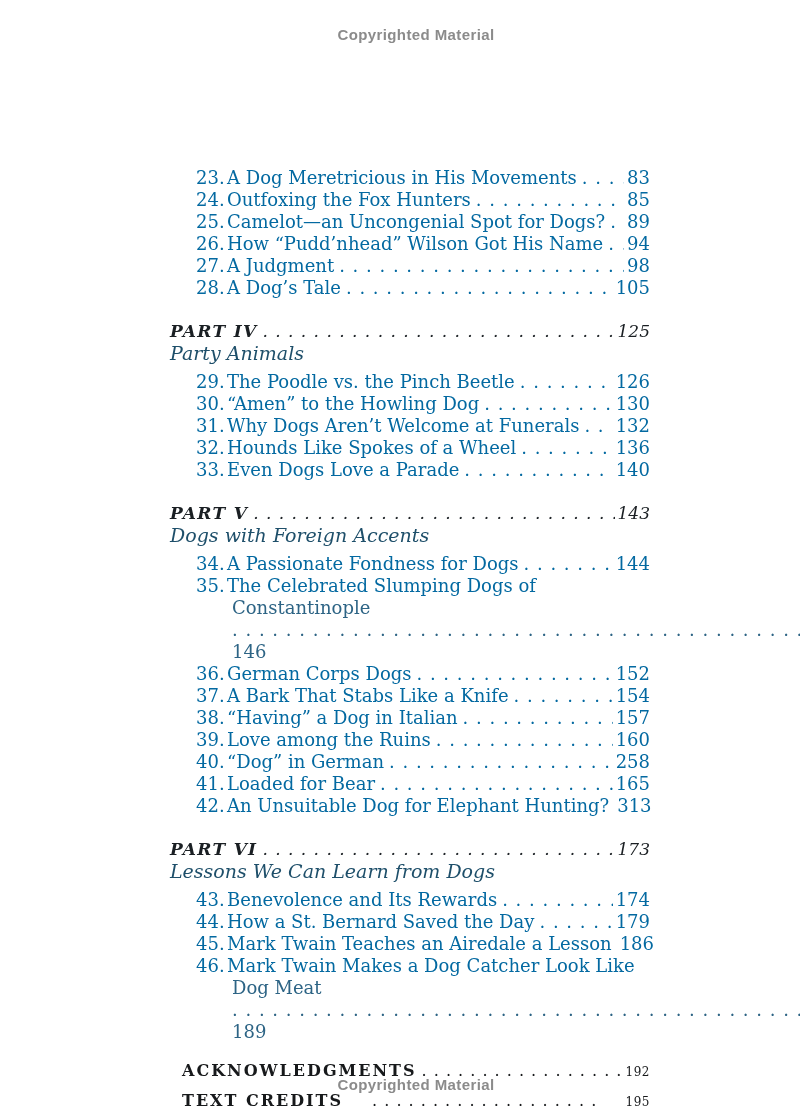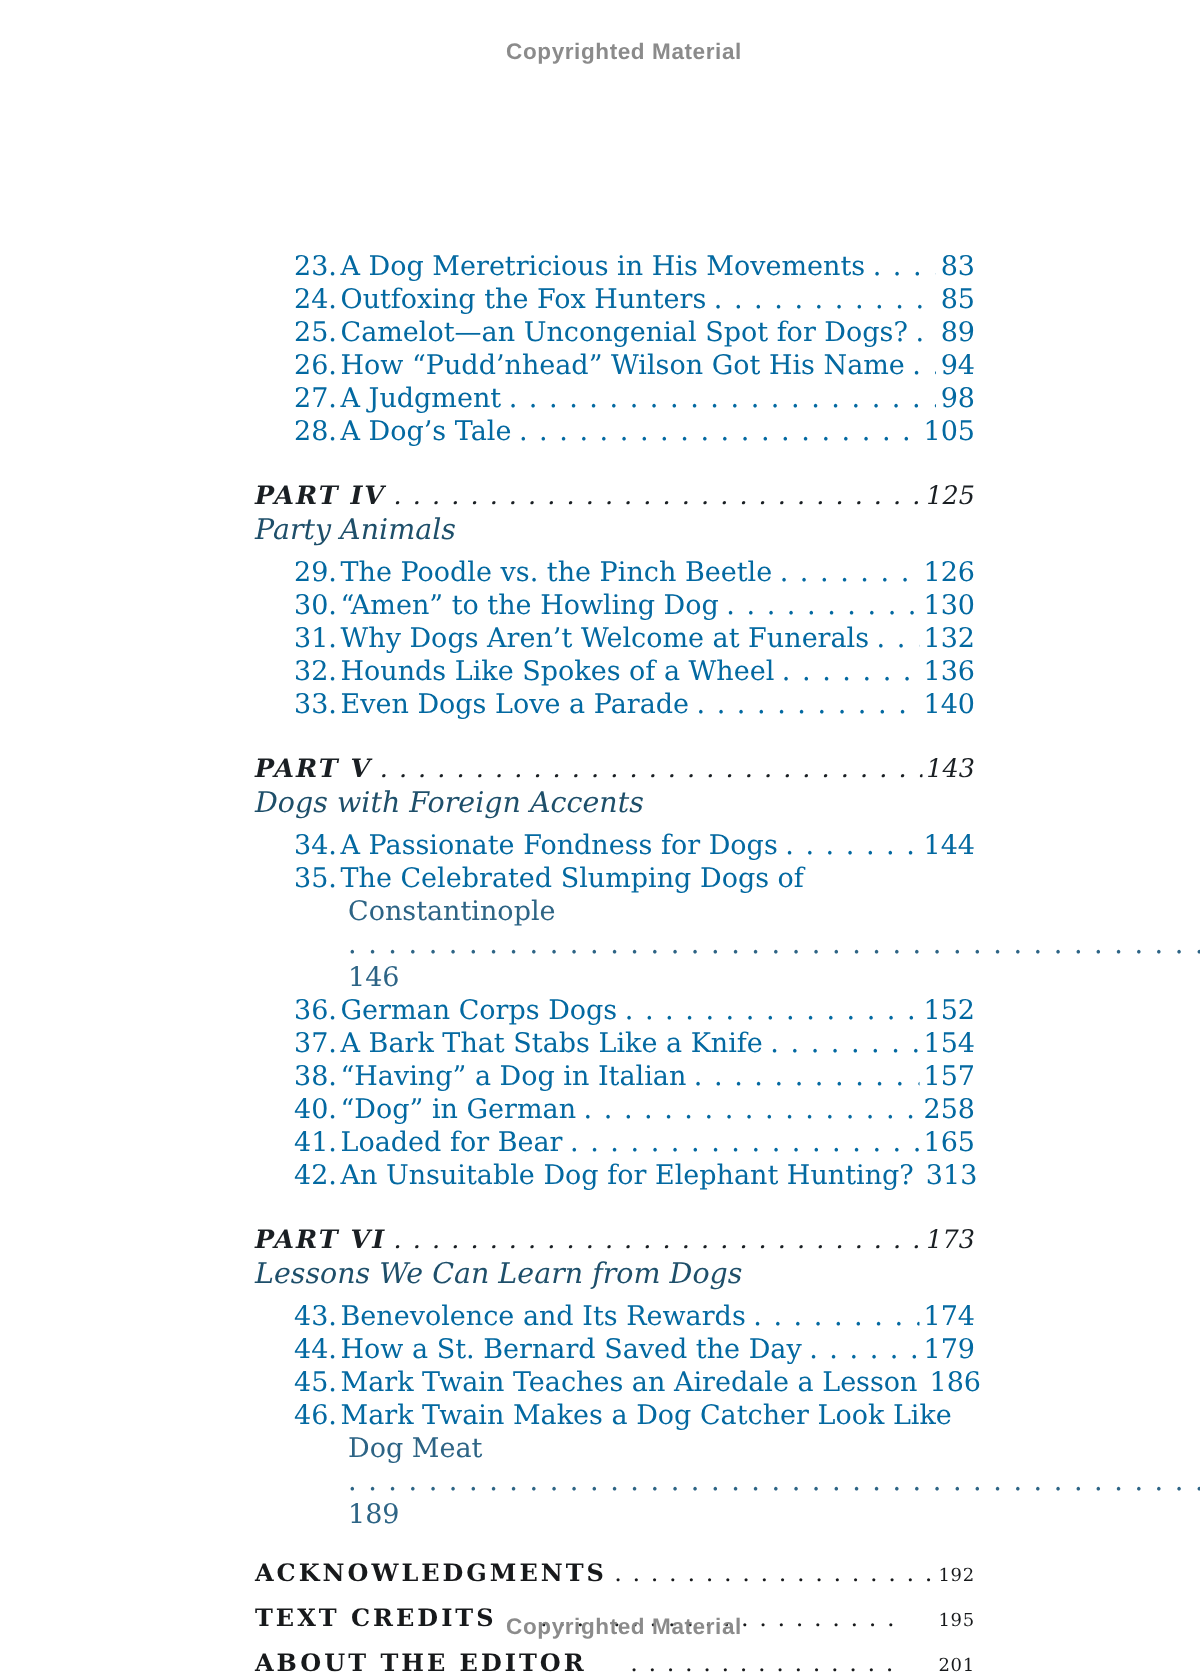--- a/index.html
+++ b/index.html
@@ -91,20 +91,21 @@
   .bm-row {
     color: #17191b;
     font-size: 16px;
   }
   .bm-row + .bm-row { margin-top: 7px; gap: 24px; }
   .bm-row .bm-label {
     flex: none;
     font-weight: bold;
     letter-spacing: 2px;
     white-space: nowrap;
+    margin-left: 12px;
   }
   .bm-row .pg { font-size: 12px; letter-spacing: 0.5px; }
 </style>
 </head>
 <body>
 
 <div class="notice notice-top">Copyrighted Material</div>
 
 <div class="toc">
 
@@ -227,20 +228,26 @@
           <span class="leader"></span>
           <span class="pg">154</span>
       </div>
       <div class="row chapter-row">
         <span class="num">38.</span>
           <span class="title">“Having” a Dog in Italian</span>
           <span class="leader"></span>
           <span class="pg">157</span>
       </div>
       <div class="row chapter-row">
+        <span class="num">39.</span>
+          <span class="title">Love among the Ruins</span>
+          <span class="leader"></span>
+          <span class="pg">160</span>
+      </div>
+      <div class="row chapter-row">
         <span class="num">40.</span>
           <span class="title">“Dog” in German</span>
           <span class="leader"></span>
           <span class="pg">258</span>
       </div>
       <div class="row chapter-row">
         <span class="num">41.</span>
           <span class="title">Loaded for Bear</span>
           <span class="leader"></span>
           <span class="pg">165</span>

